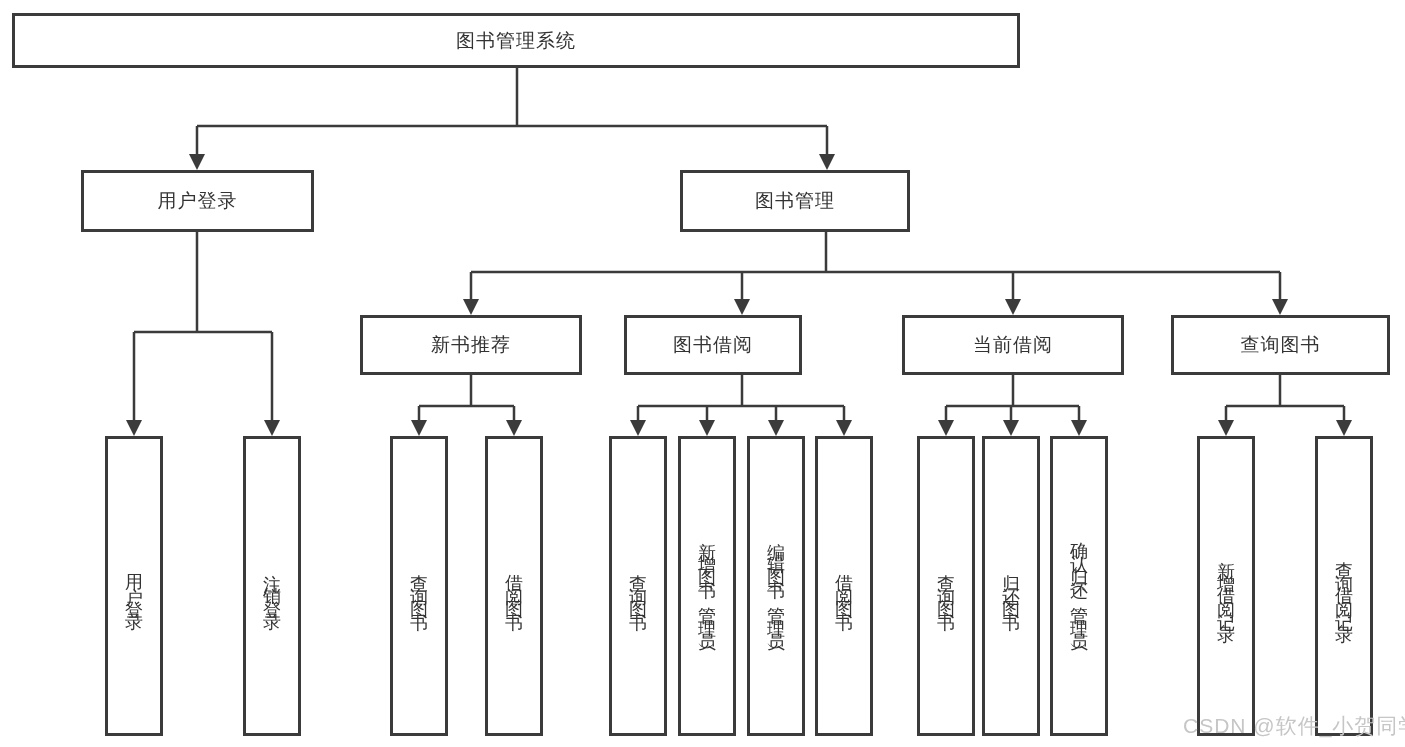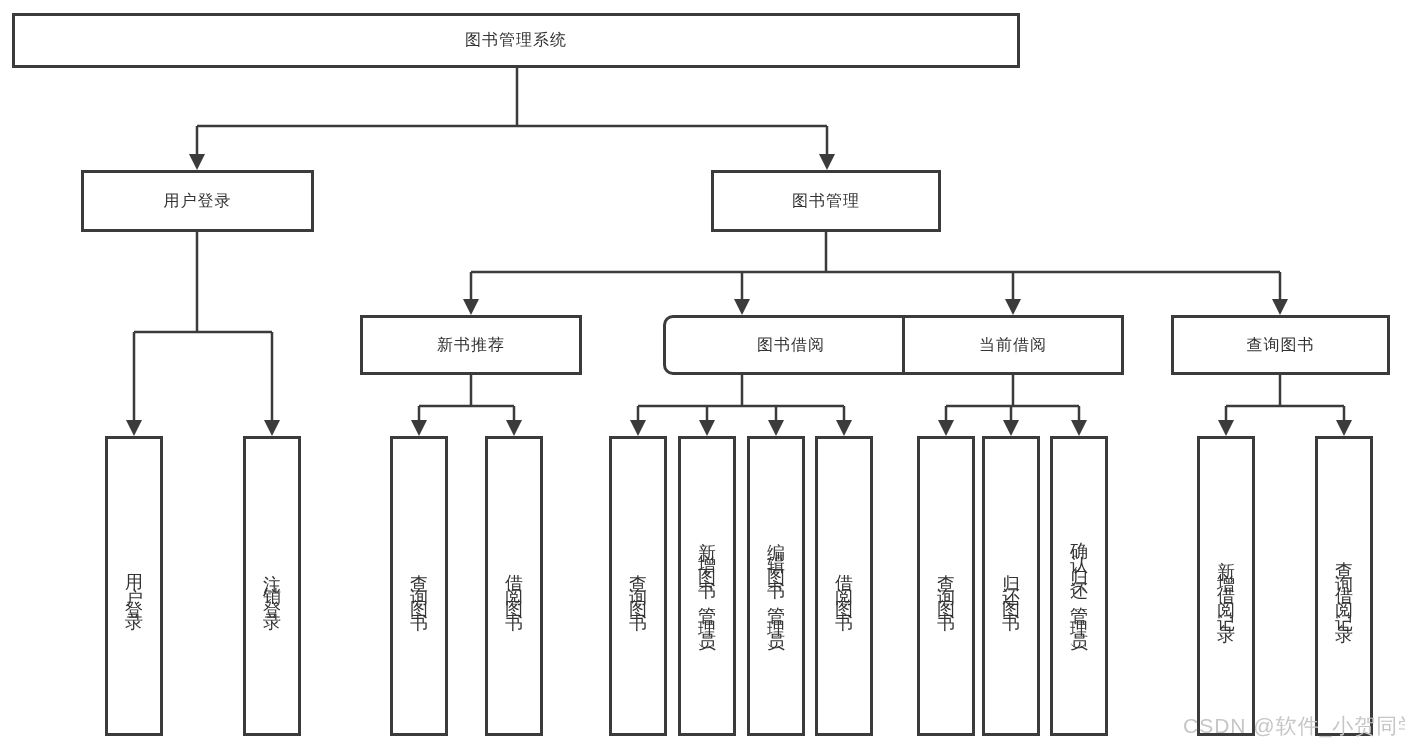--- a/index.html
+++ b/index.html
@@ -23,21 +23,21 @@
     box-sizing:border-box;
     border:3px solid #3b3b3b;
     background:#ffffff;
     display:flex;
     align-items:center;
     justify-content:center;
     color:#333333;
     z-index:2;
   }
   .hnode{
-    font-size:16px;
+    font-size:19px;
     letter-spacing:1px;
   }
   .leaf{
     width:58px;
     height:300px;
   }
   .vtext{
     writing-mode:vertical-rl;
     text-orientation:mixed;
     font-size:18px;
@@ -101,28 +101,28 @@
     </g>
   </svg>
 
   <div class="node hnode" style="left:12px; top:13px; width:1008px; height:55px;">
     <span>图书管理系统</span>
   </div>
 
   <div class="node hnode" style="left:81px; top:170px; width:233px; height:62px;">
     <span>用户登录</span>
   </div>
-  <div class="node hnode" style="left:711px; top:170px; width:230px; height:62px;">
+  <div class="node hnode" style="left:680px; top:170px; width:230px; height:62px;">
     <span>图书管理</span>
   </div>
 
   <div class="node hnode" style="left:360px; top:315px; width:222px; height:60px;align-items:center;">
     <span>新书推荐</span>
   </div>
-  <div class="node hnode" style="left:663px; top:315px; width:256px; height:60px;border-radius:10px;">
+  <div class="node hnode" style="left:624px; top:315px; width:178px; height:60px;">
     <span>图书借阅</span>
   </div>
   <div class="node hnode" style="left:902px; top:315px; width:222px; height:60px;">
     <span>当前借阅</span>
   </div>
   <div class="node hnode" style="left:1171px; top:315px; width:219px; height:60px;">
     <span>查询图书</span>
   </div>
 
   <div class="node leaf" style="left:105px; top:436px;">

